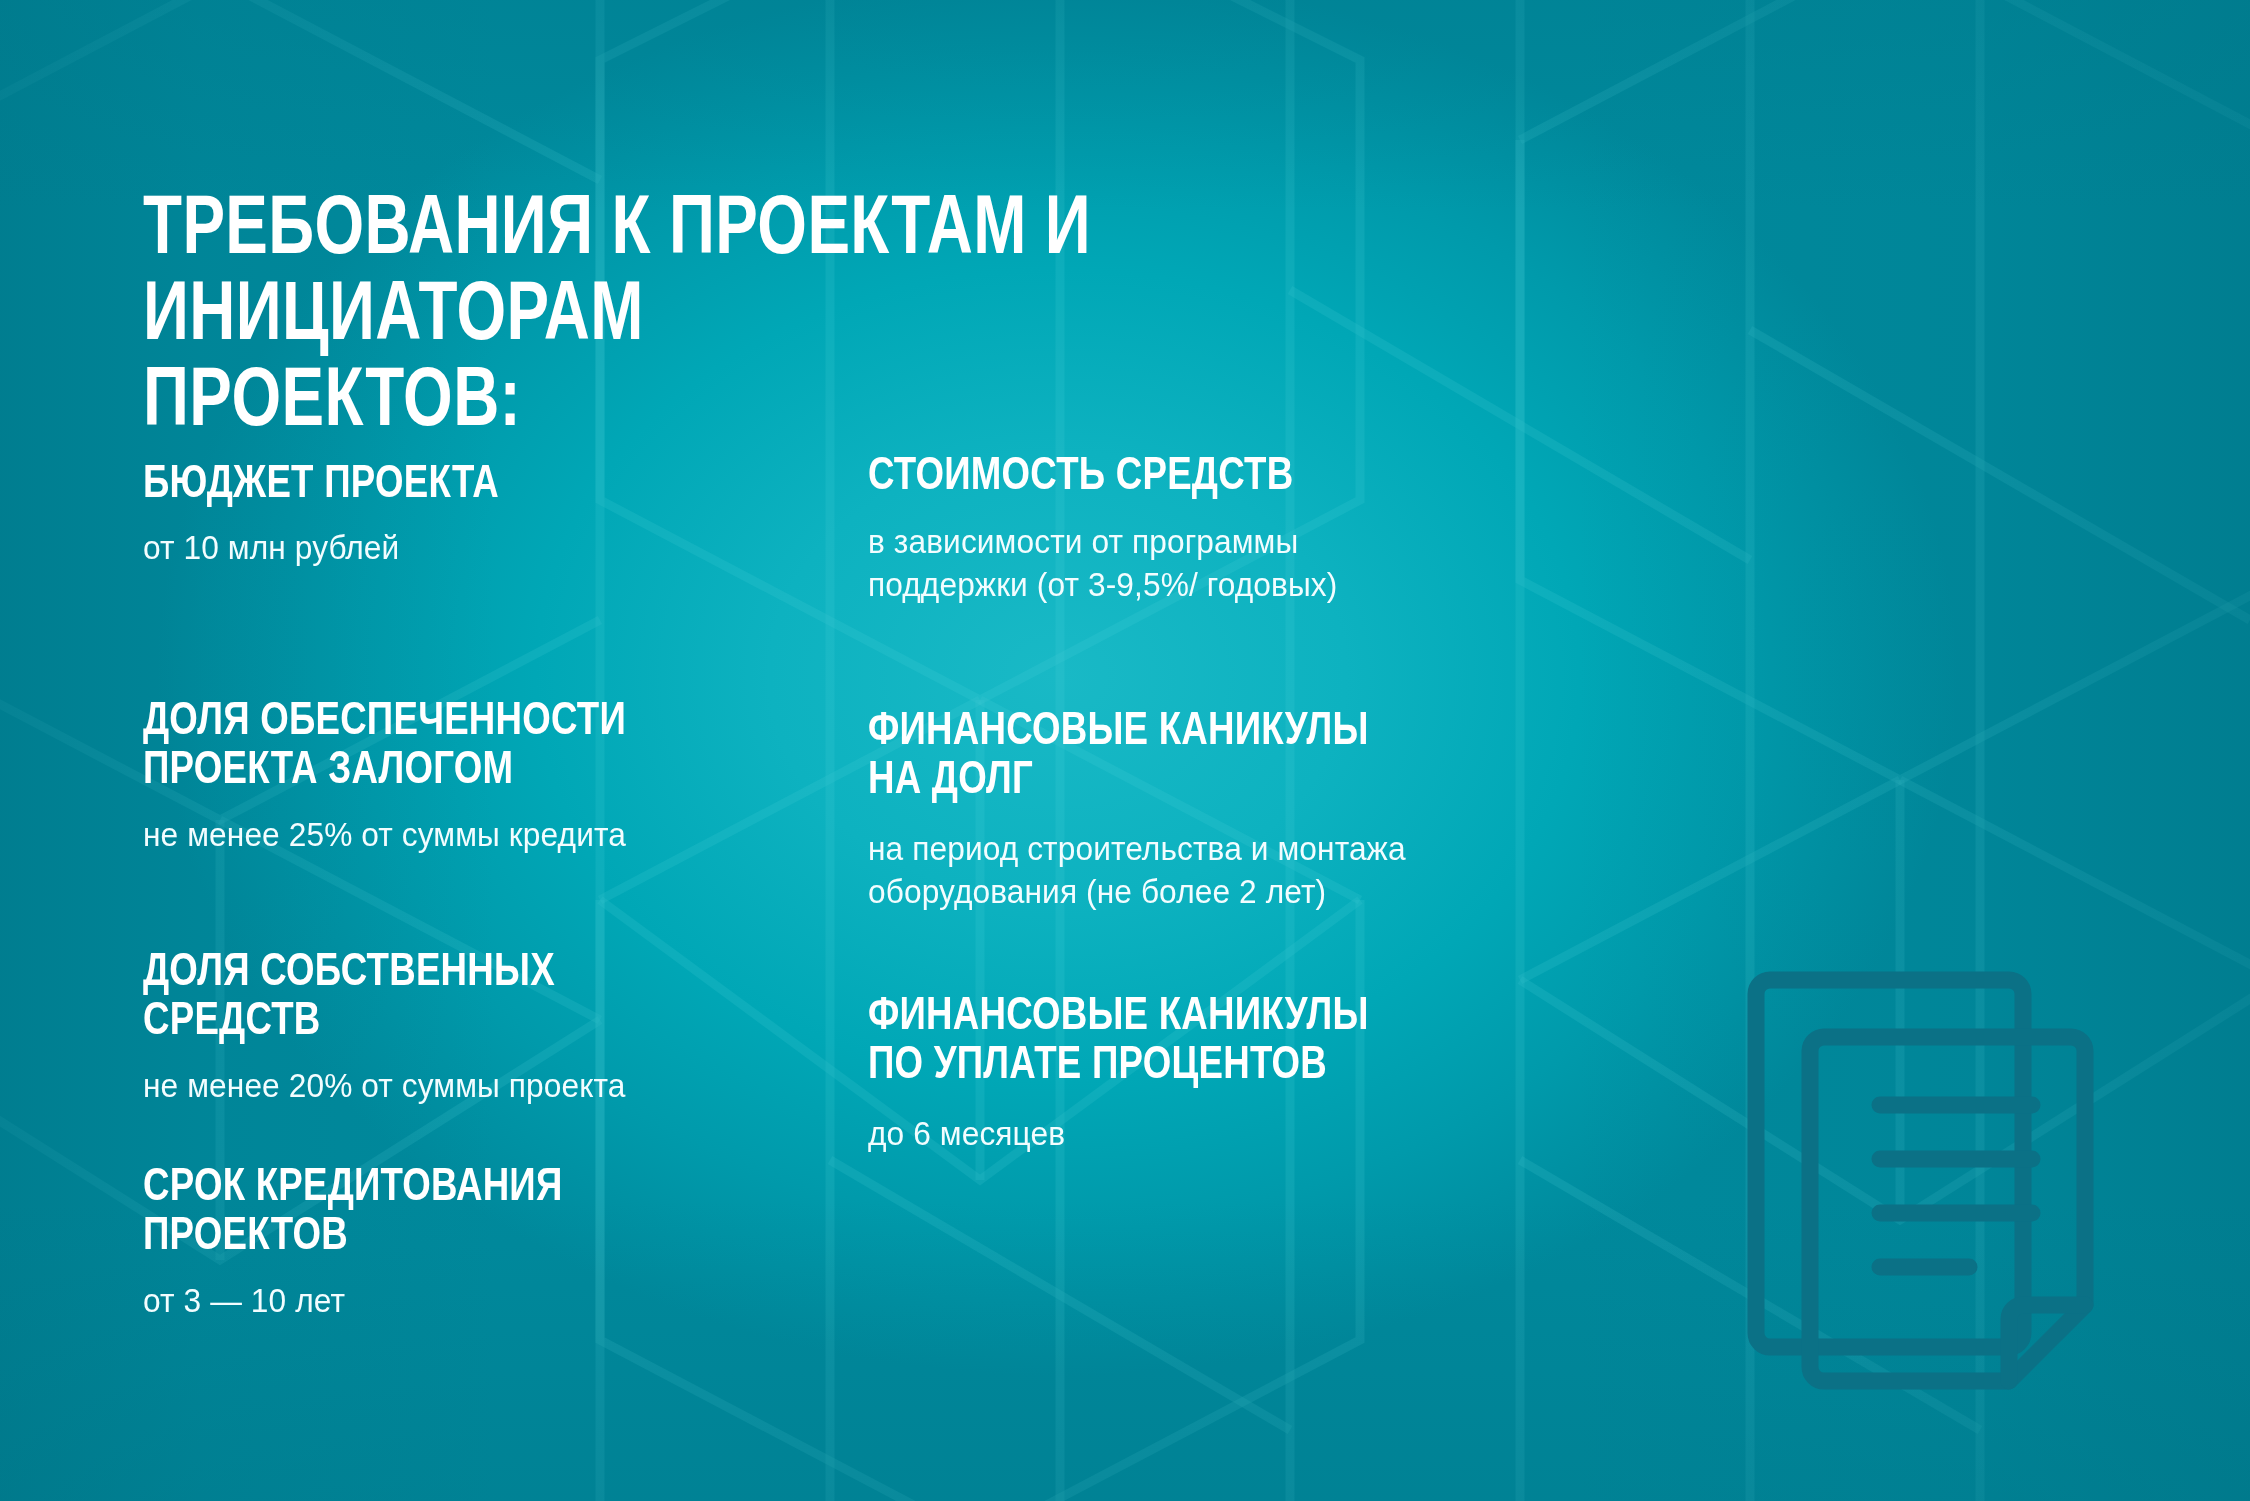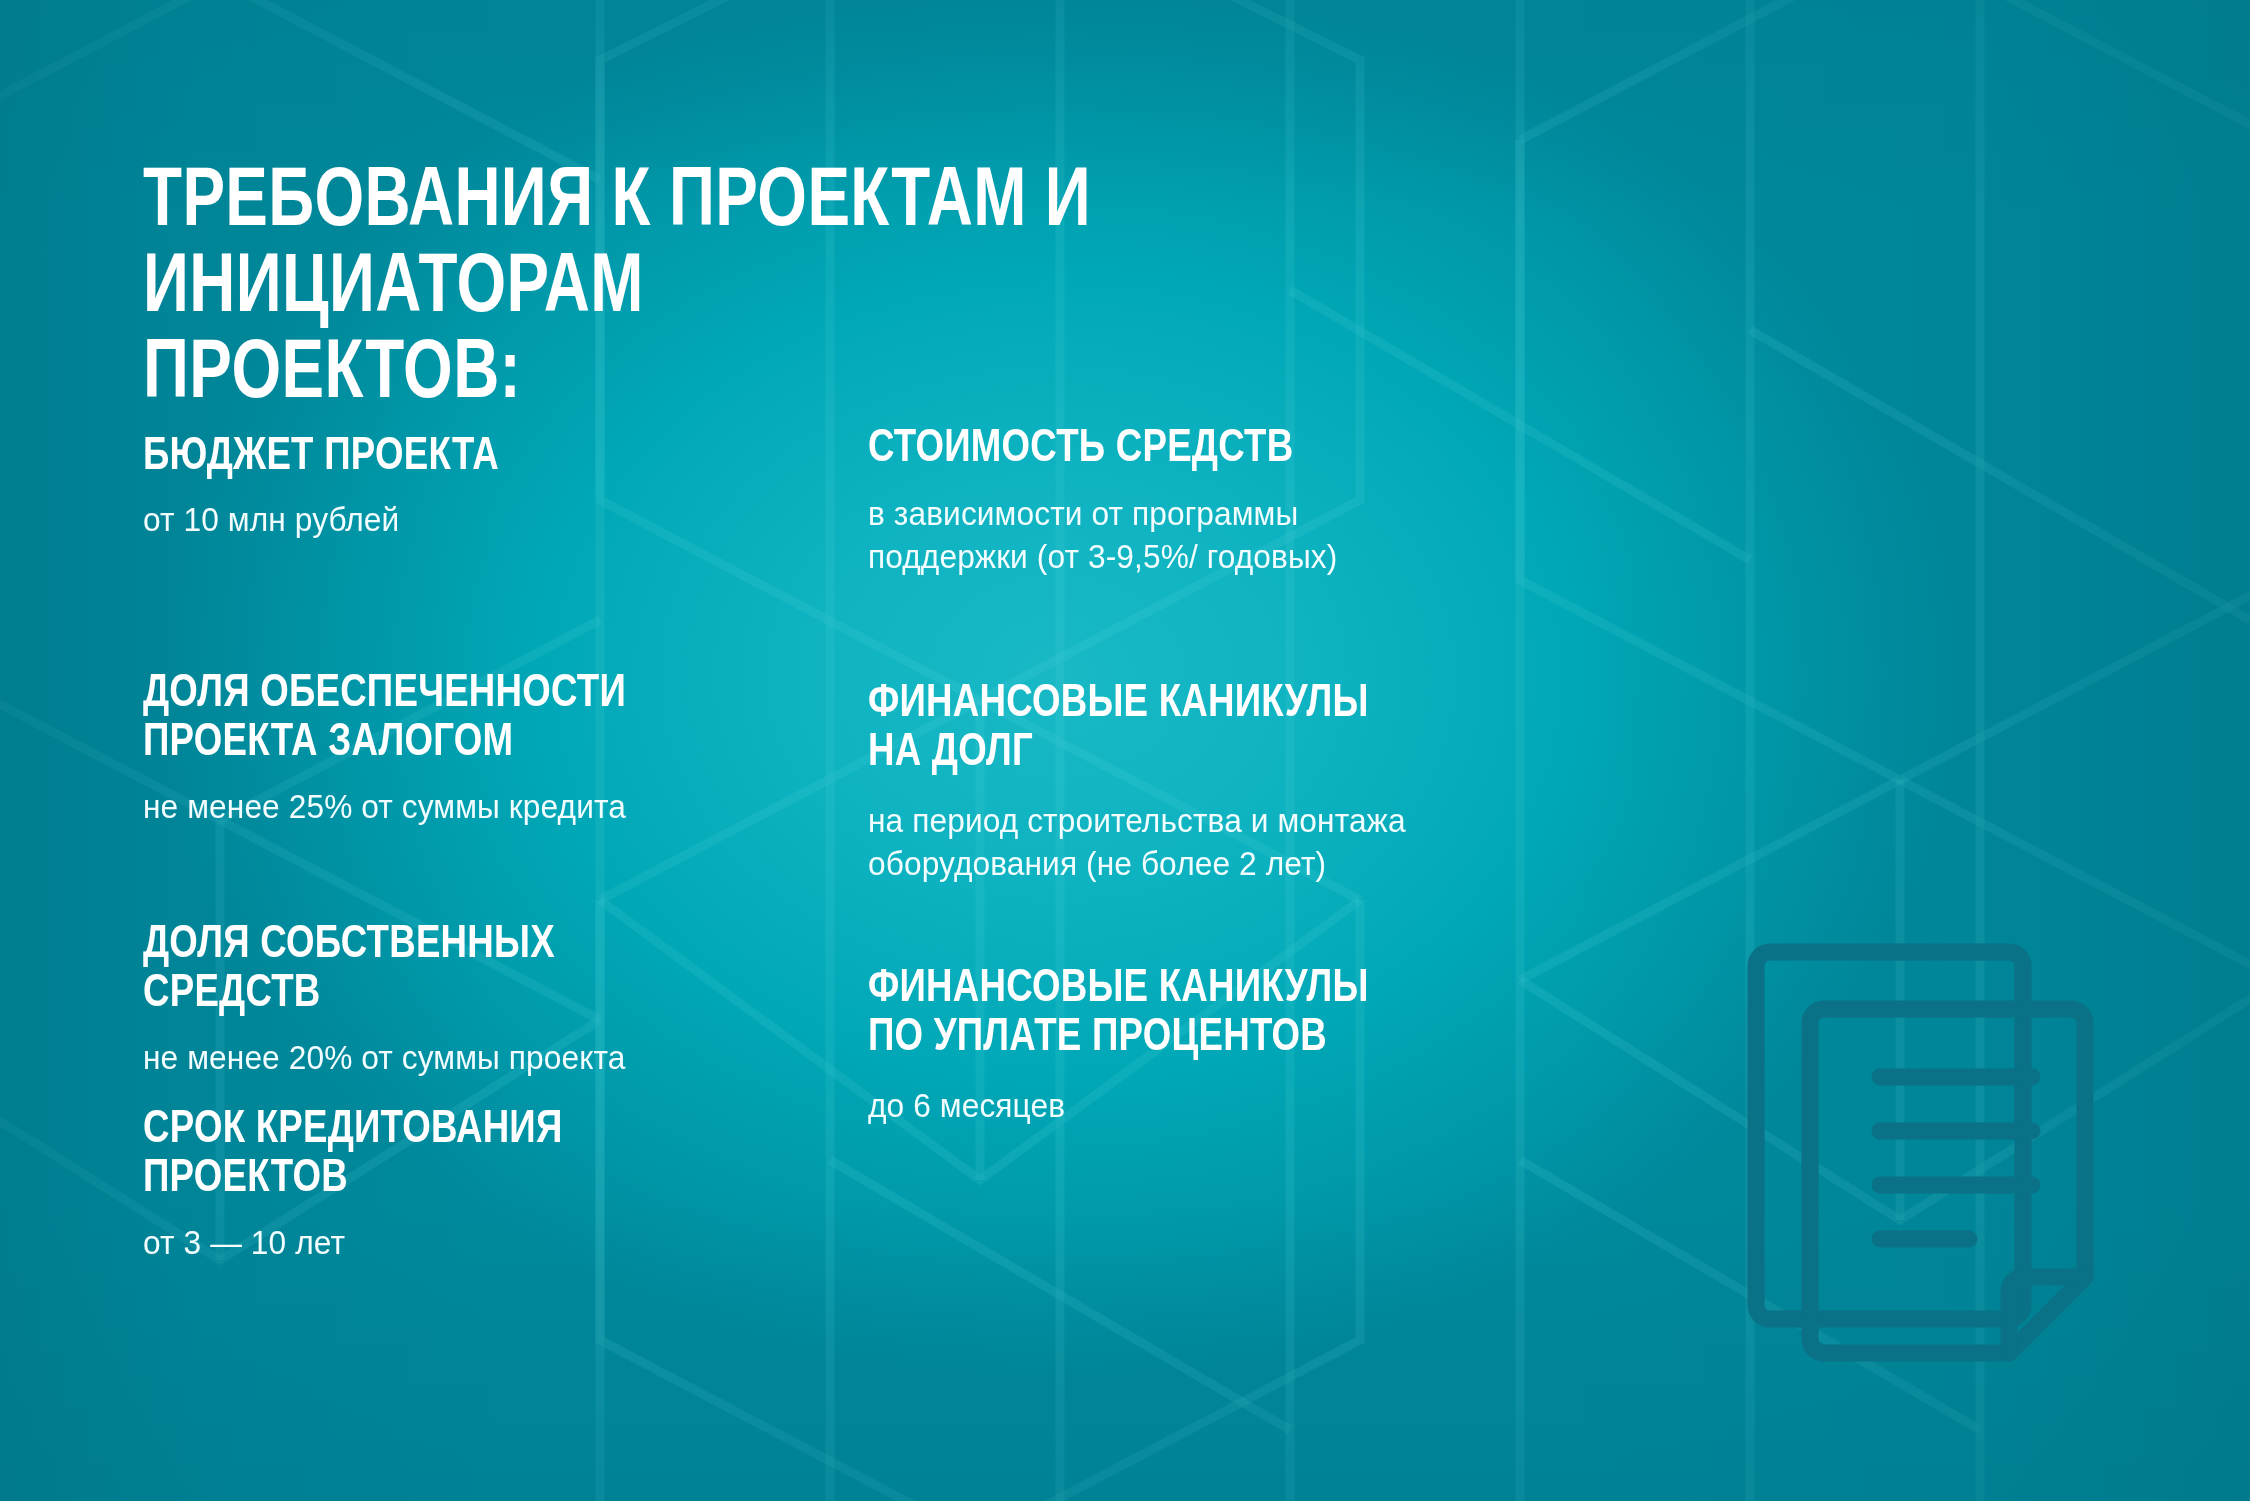--- a/index.html
+++ b/index.html
@@ -55,20 +55,21 @@
     position: absolute;
     inset: 0;
     opacity: 0.5;
   }
   .bg-pattern svg { display: block; width: 100%; height: 100%; }
 
   
   .content {
     position: absolute;
     inset: 0;
+    margin-top: 28px;
   }
 
   .slide-title {
     position: absolute;
     left: 143px;
     top: 98px;
     width: 1700px;
     color: #ffffff;
     font-weight: bold;
     font-size: 84px;
@@ -193,21 +194,21 @@
 ПРОЕКТА ЗАЛОГОМ</div>
         <div class="item-desc" style="margin-top:22px">не менее 25% от суммы кредита</div>
       </div>
 
       <div class="item" style="top:916px">
         <div class="item-title">ДОЛЯ СОБСТВЕННЫХ
 СРЕДСТВ</div>
         <div class="item-desc" style="margin-top:22px">не менее 20% от суммы проекта</div>
       </div>
 
-      <div class="item" style="top:1101px">
+      <div class="item" style="top:1131px">
         <div class="item-title">СРОК КРЕДИТОВАНИЯ
 ПРОЕКТОВ</div>
         <div class="item-desc" style="margin-top:22px">от 3 — 10 лет</div>
       </div>
 
     </div>
 
     <div class="col col-right">
 
       <div class="item" style="top:420px">

